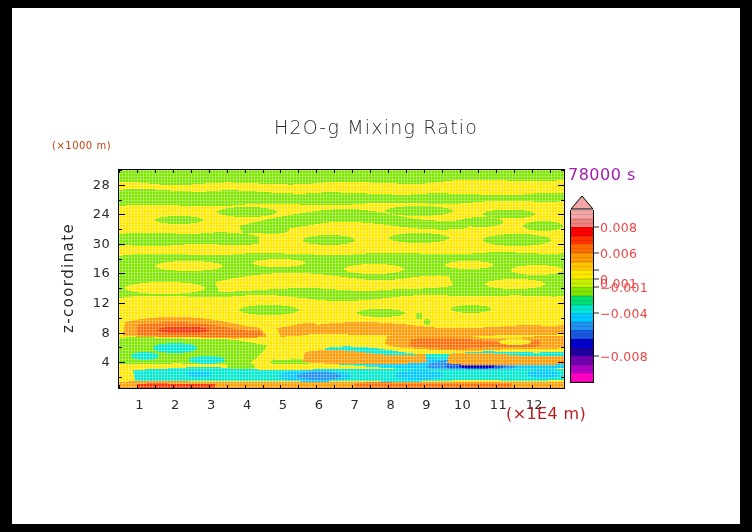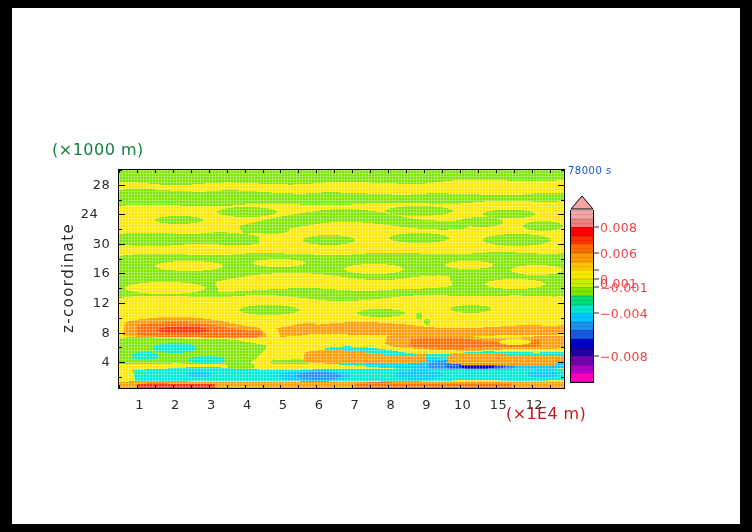--- a/index.html
+++ b/index.html
@@ -38,31 +38,31 @@
     letter-spacing: 1.2px;
     color: #2b2b2b;
     font-family: "DejaVu Sans", sans-serif;
     font-weight: 300;
   }
 
   
   #zunit {
     position: absolute;
     left: 40px; top: 132px;
+    font-size: 10px;
+    color: #c2410c;
+    letter-spacing: 0.5px;
+  }
+
+  
+  #timestamp {
+    position: absolute;
+    left: 556px; top: 157px;
     font-size: 16px;
-    color: #15803d;
-    letter-spacing: 0.5px;
-  }
-
-  
-  #timestamp {
-    position: absolute;
-    left: 556px; top: 157px;
-    font-size: 10px;
-    color: #1d4ed8;
+    color: #a21caf;
     letter-spacing: 0.5px;
     white-space: nowrap;
     text-align: center;
   }
 
   
   #plot {
     position: absolute;
     left: 106px;   
     top: 161px;    
@@ -191,20 +191,21 @@
     background: #2b2b2b;
     transform: translateY(-50%);
   }
 </style>
 </head>
 <body>
 
 <div id="frame">
   <div id="canvas">
 
+    <div id="title">H2O-g Mixing Ratio</div>
 
     <div id="zunit">(×1000 m)</div>
 
     <div id="timestamp">78000 s</div>
 
     <div id="plot">
       <div id="field">
         <svg width="445" height="218" viewBox="0 0 445 218" preserveAspectRatio="none" shape-rendering="crispEdges">
           <defs>
             <clipPath id="clipPlot">
@@ -433,28 +434,28 @@
         <div class="xlabel" style="left: 127.532px; top: 389px;">1</div>
         <div class="xlabel" style="left: 163.419px; top: 389px;">2</div>
         <div class="xlabel" style="left: 199.306px; top: 389px;">3</div>
         <div class="xlabel" style="left: 235.194px; top: 389px;">4</div>
         <div class="xlabel" style="left: 271.081px; top: 389px;">5</div>
         <div class="xlabel" style="left: 306.968px; top: 389px;">6</div>
         <div class="xlabel" style="left: 342.855px; top: 389px;">7</div>
         <div class="xlabel" style="left: 378.742px; top: 389px;">8</div>
         <div class="xlabel" style="left: 414.629px; top: 389px;">9</div>
         <div class="xlabel" style="left: 450.516px; top: 389px;">10</div>
-        <div class="xlabel" style="left: 486.403px; top: 389px;">15</div>
+        <div class="xlabel" style="left: 486.403px; top: 389px;">11</div>
         <div class="xlabel" style="left: 522.29px; top: 389px;">12</div>
         <div class="ylabel" style="left: 62px; top: 353.136px; width: 36px;">4</div>
         <div class="ylabel" style="left: 62px; top: 323.576px; width: 36px;">8</div>
         <div class="ylabel" style="left: 62px; top: 294.017px; width: 36px;">12</div>
         <div class="ylabel" style="left: 62px; top: 264.458px; width: 36px;">16</div>
         <div class="ylabel" style="left: 62px; top: 234.898px; width: 36px;">30</div>
-        <div class="ylabel" style="left: 50px; top: 205.339px; width: 36px;">24</div>
+        <div class="ylabel" style="left: 62px; top: 205.339px; width: 36px;">24</div>
         <div class="ylabel" style="left: 62px; top: 175.78px; width: 36px;">28</div>
       </div>
 
     <div id="xunit">(×1E4 m)</div>
     <div id="yaxis-title">z-coordinate</div>
 
     <div id="colorbar-wrap">
       <svg id="cb-arrow" width="24" height="14" viewBox="0 0 24 14">
         <polygon points="12,0 23,13 1,13" fill="#f4a6a6" stroke="#000000" stroke-width="1"></polygon>
       </svg>

